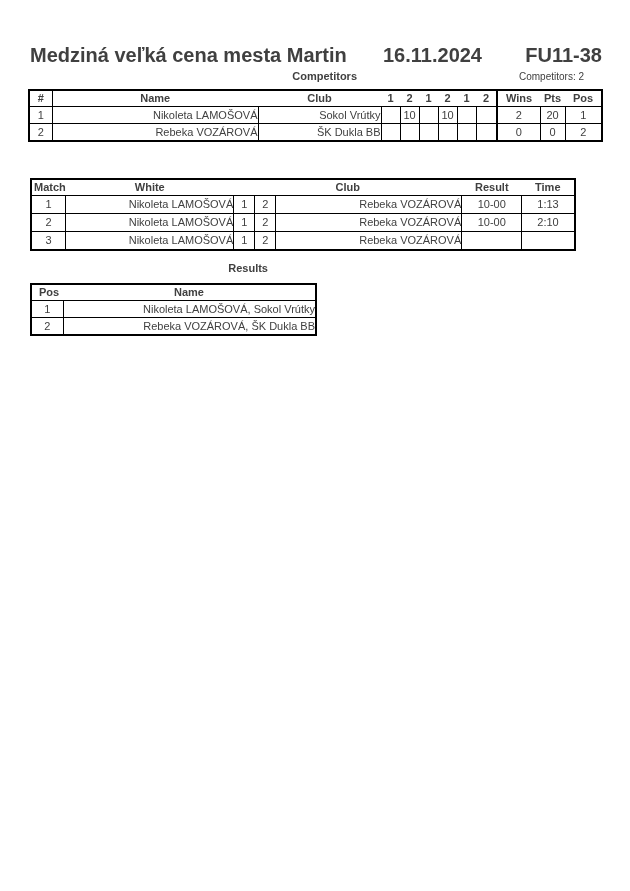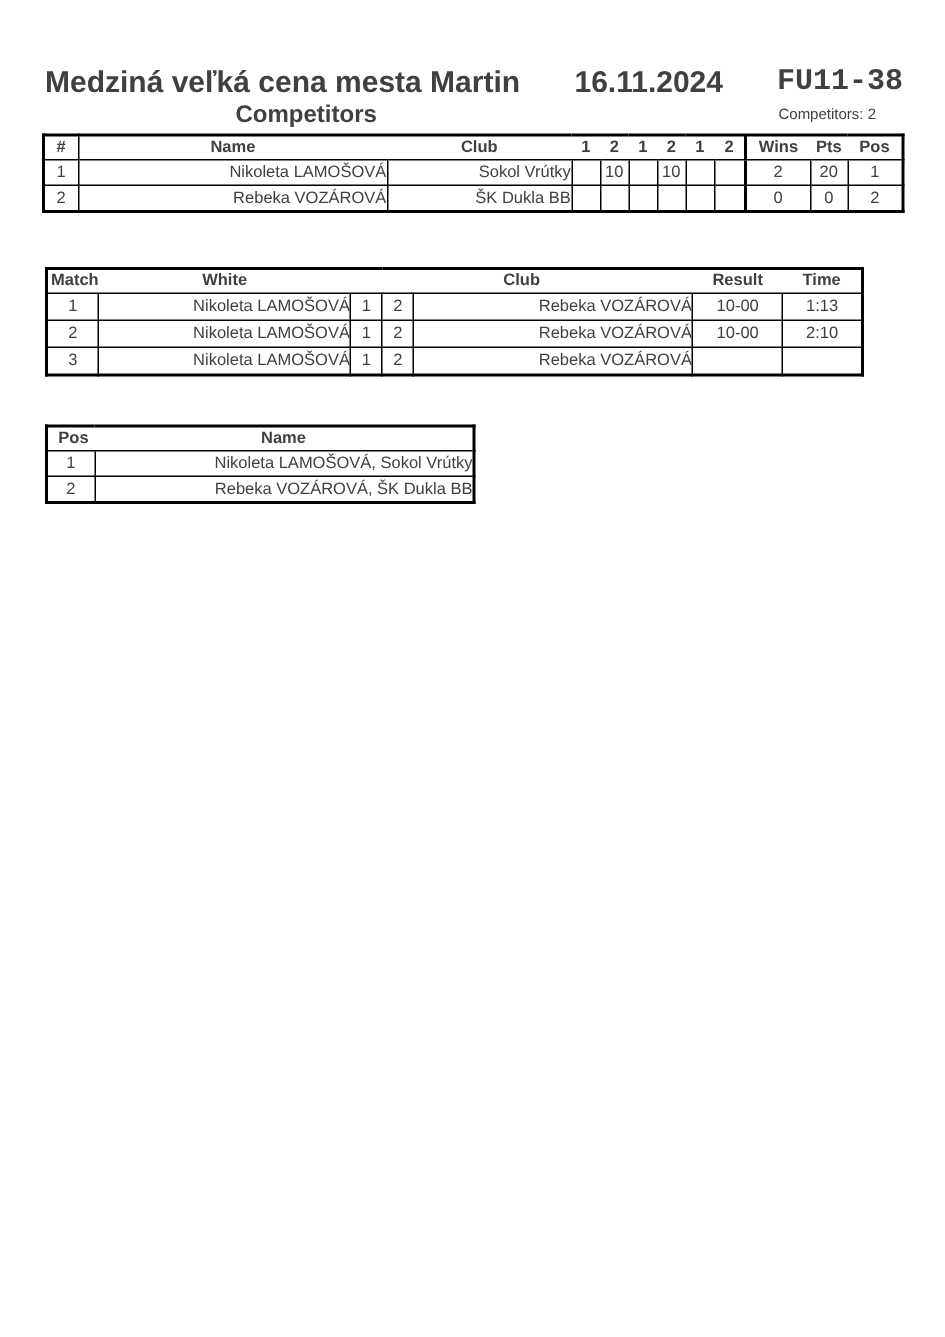--- a/index.html
+++ b/index.html
@@ -13,26 +13,26 @@
     overflow:hidden;
   }
   
   .title-main, .title-date, .title-cat {
     position:absolute; top:44px;
     font-size:20px; font-weight:bold; line-height:22px;
     white-space:nowrap;
   }
   .title-main { left:30px; }
   .title-date { left:383px; }
-  .title-cat  { right:28px;font-family:Liberation Mono, monospace; }
+  .title-cat  { right:28px; }
 
   
   .sec-heading {
     position:absolute; width:200px;
-    font-size:16px; font-weight:bold; text-align:left;
+    font-size:11px; font-weight:bold; text-align:right;
     line-height:13px;
   }
   .competitors-heading { left:157px; top:70px; }
   .matches-heading     { left:137px; top:157px; }
   .results-heading     { left:68px;  top:262px; }
 
   .competitors-count {
     position:absolute; top:71px; right:46px;
     font-size:10px; line-height:12px;
   }
@@ -192,20 +192,21 @@
         <td class="left">Nikoleta LAMOŠOVÁ</td>
         <td class="ctr">1</td>
         <td class="ctr">2</td>
         <td class="left">Rebeka VOZÁROVÁ</td>
         <td class="ctr"></td>
         <td class="ctr"></td>
       </tr>
     </tbody>
   </table>
 
+  <div class="sec-heading results-heading">Results</div>
 
   <table class="tbl tbl-results">
     <colgroup>
       <col style="width:32px">
         <col style="width:253px">
     </colgroup>
     <thead>
       <tr>
         <th class="hdr-left" style="padding-left:3px !important;">Pos</th>
         <th class="ctr">Name</th>

